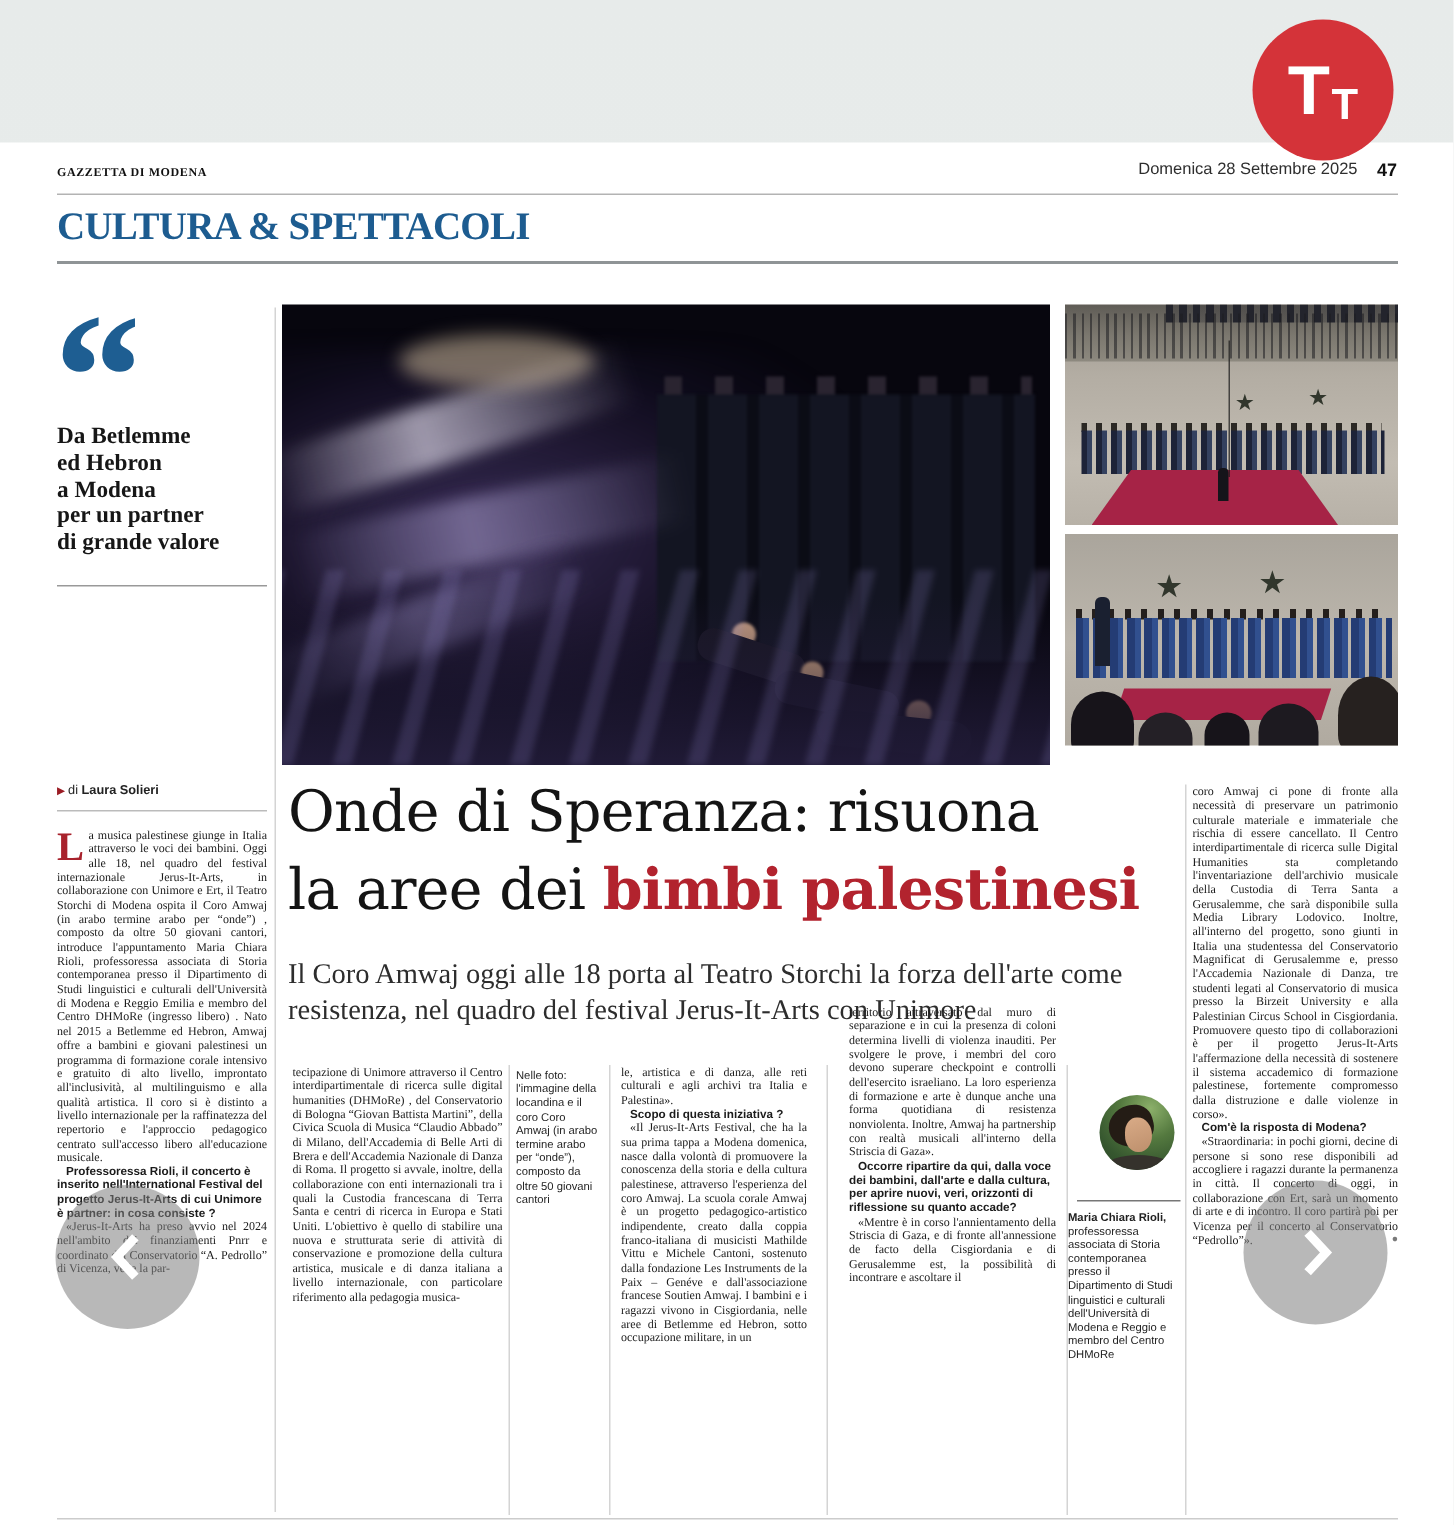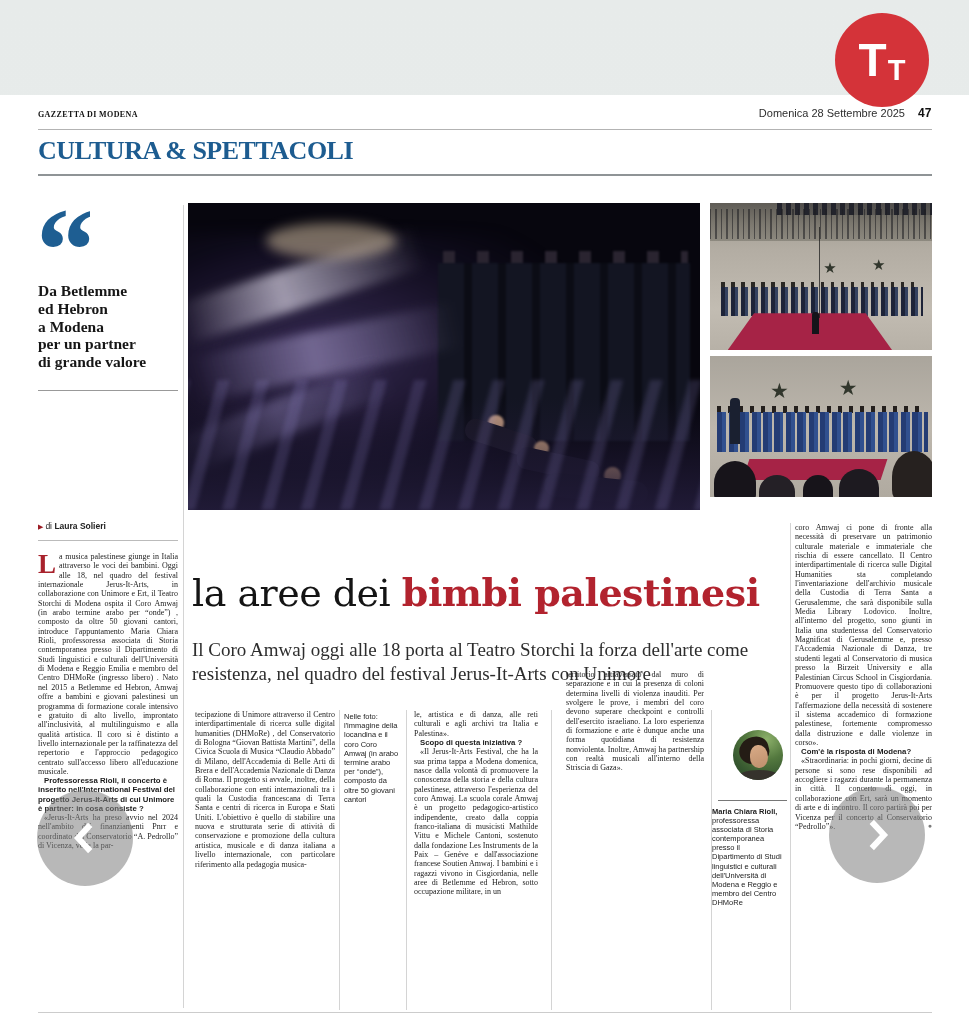--- a/index.html
+++ b/index.html
@@ -218,21 +218,21 @@
   <div class="abs br-conductor"></div>
   <div class="abs br-carpet"></div>
   <div class="aud aud1"></div>
   <div class="aud aud2"></div>
   <div class="aud aud3"></div>
   <div class="aud aud4"></div>
   <div class="aud aud5"></div>
 </div>
 
 <div class="abs headline">
-  <br>
+  <span>Onde di Speranza: risuona</span><br>
   <span>la aree dei </span><span class="red">bimbi palestinesi</span>
 </div>
 <div class="abs subhead">Il Coro Amwaj oggi alle 18 porta al Teatro Storchi la forza dell'arte come resistenza, nel quadro del festival Jerus-It-Arts con Unimore</div>
 
 <div class="vsep" style="left:183px;top:205px;height:803px"></div>
 <div class="vsep" style="left:339px;top:710px;height:300px"></div>
 <div class="vsep" style="left:406px;top:710px;height:300px"></div>
 <div class="vsep" style="left:551px;top:710px;height:300px"></div>
 <div class="vsep" style="left:711px;top:710px;height:300px"></div>
 <div class="vsep" style="left:790px;top:523px;height:487px"></div>
@@ -250,20 +250,22 @@
 <div class="abs photo-caption">Nelle foto: l'immagine della locandina e il coro Coro Amwaj (in arabo termine arabo per “onde”), composto da oltre 50 giovani cantori</div>
 
 <div class="bodytext col3">
   <p>le, artistica e di danza, alle reti culturali e agli archivi tra Italia e Palestina».</p>
   <p class="q">Scopo di questa iniziativa ?</p>
   <p>«Il Jerus-It-Arts Festival, che ha la sua prima tappa a Modena domenica, nasce dalla volontà di promuovere la conoscenza della storia e della cultura palestinese, attraverso l'esperienza del coro Amwaj. La scuola corale Amwaj è un progetto pedagogico-artistico indipendente, creato dalla coppia franco-italiana di musicisti Mathilde Vittu e Michele Cantoni, sostenuto dalla fondazione Les Instruments de la Paix – Genéve e dall'associazione francese Soutien Amwaj. I bambini e i ragazzi vivono in Cisgiordania, nelle aree di Betlemme ed Hebron, sotto occupazione militare, in un</p>
 </div>
 
 <div class="bodytext col4">
   <p>territorio attraversato dal muro di separazione e in cui la presenza di coloni determina livelli di violenza inauditi. Per svolgere le prove, i membri del coro devono superare checkpoint e controlli dell'esercito israeliano. La loro esperienza di formazione e arte è dunque anche una forma quotidiana di resistenza nonviolenta. Inoltre, Amwaj ha partnership con realtà musicali all'interno della Striscia di Gaza».</p>
+  <p class="q">Occorre ripartire da qui, dalla voce dei bambini, dall'arte e dalla cultura, per aprire nuovi, veri, orizzonti di riflessione su quanto accade?</p>
+  <p>«Mentre è in corso l'annientamento della Striscia di Gaza, e di fronte all'annessione de facto della Cisgiordania e di Gerusalemme est, la possibilità di incontrare e ascoltare il</p>
 </div>
 
 <div class="abs portrait">
   <div class="po-hair"></div>
   <div class="po-face"></div>
   <div class="po-shoulder"></div>
 </div>
 <div class="abs portrait-rule"></div>
 <div class="abs portrait-caption">
   <b>Maria Chiara Rioli,</b><span> professoressa associata di Storia contemporanea presso il Dipartimento di Studi linguistici e culturali dell'Università di Modena e Reggio e membro del Centro DHMoRe</span>

